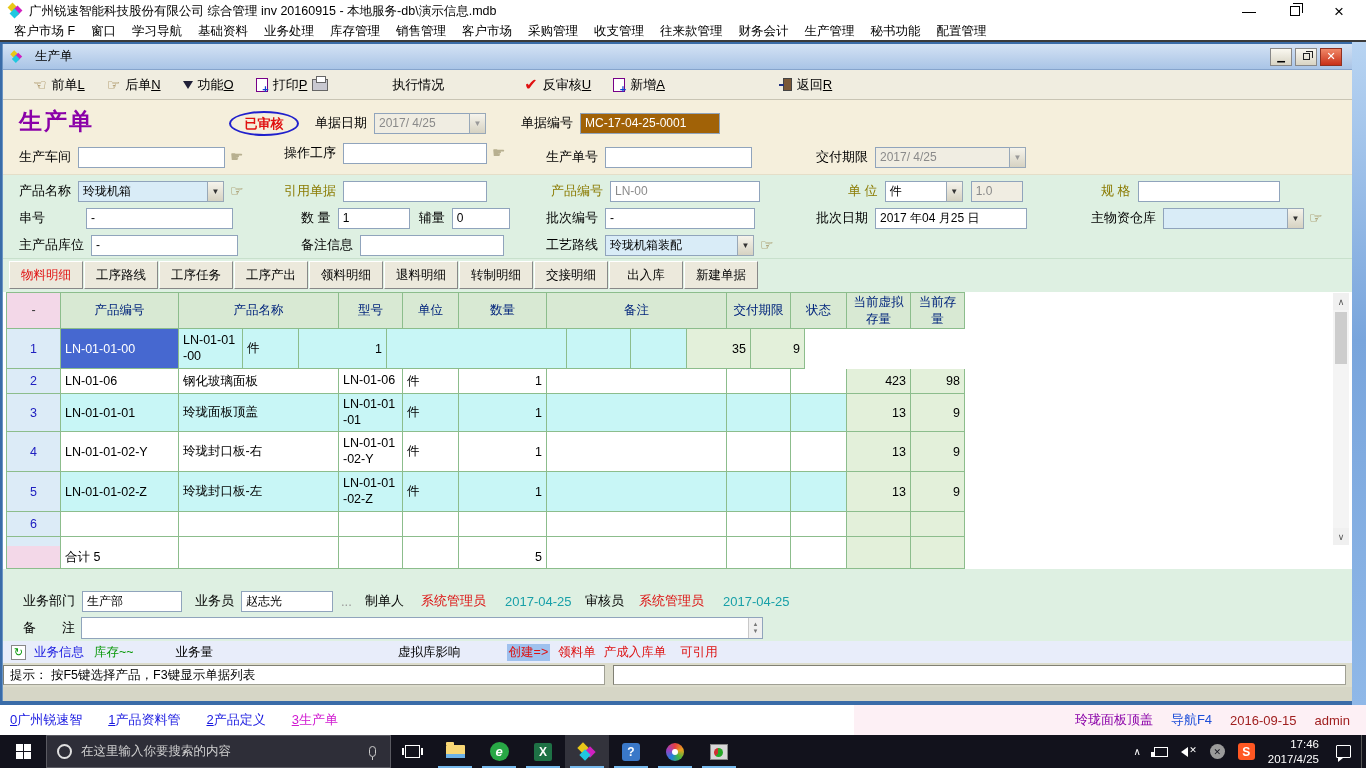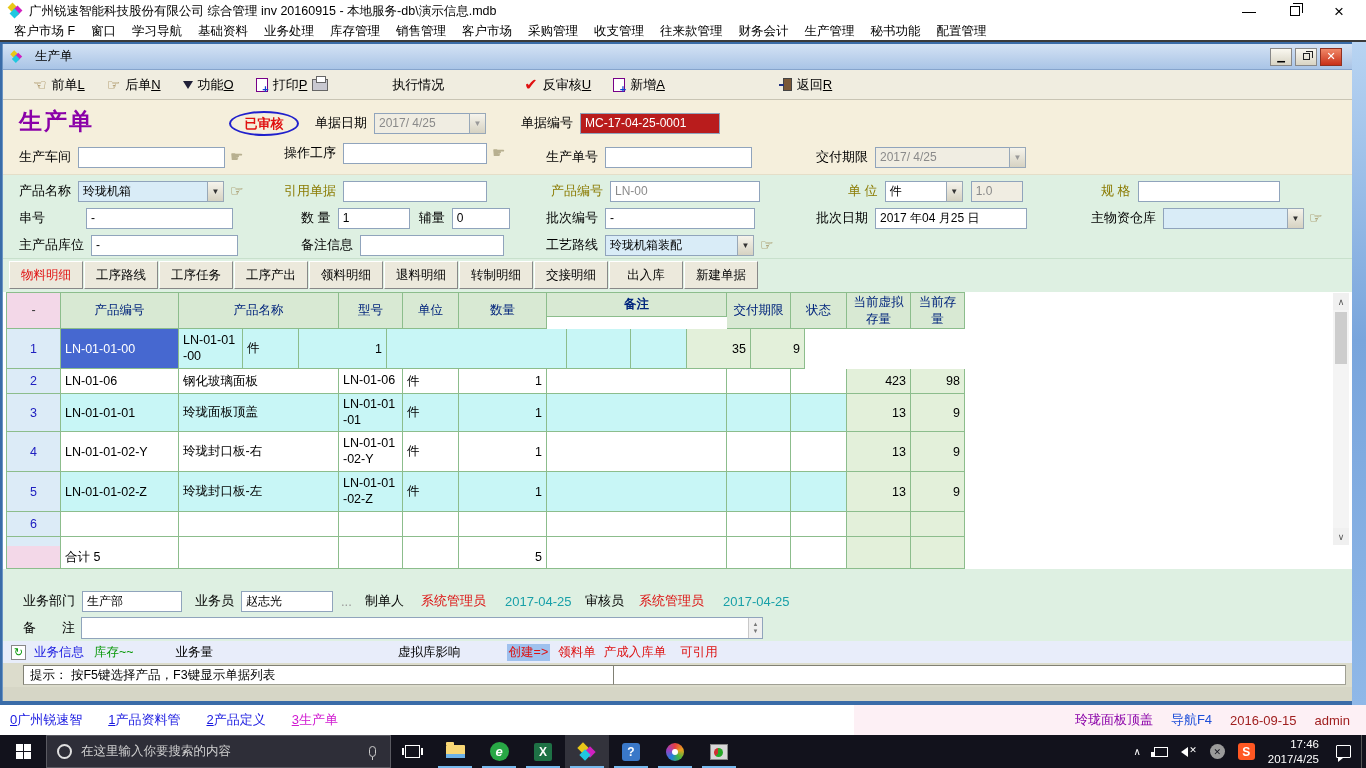--- a/index.html
+++ b/index.html
@@ -53,21 +53,21 @@
 
   
   .band-cream{height:75px;background:#f5efdc;position:relative;border-bottom:1px solid #e4dec8;}
   .band-green{height:83px;background:#def0e2;position:relative;}
   .fld{position:absolute;height:22px;display:flex;align-items:center;font-size:13px;}
   .lb{margin-right:7px;white-space:nowrap;}
   .lb.olive{color:#8a7a00;}
   .in{border:1px solid #90a4bc;background:#fff;height:21px;display:inline-flex;align-items:center;padding:0 4px;font-size:12px;white-space:nowrap;overflow:hidden;}
   .in.dis{background:#f0ede2;color:#8a8a8a;}
   .in.combo-blue{background:#d9ecf7;}
-  .in.sel-blue{background:#b91c1c;color:#fff;}
+  .in.sel-blue{background:#a16207;color:#fff;}
   .arrow-btn{width:17px;height:21px;margin-left:-1px;border:1px solid #98a8b8;background:linear-gradient(#f6f4ec,#d6d2c2);display:inline-flex;align-items:center;justify-content:center;font-size:8px;color:#333;}
   .arrow-btn.dis{color:#999;}
   .page-title{position:absolute;left:16px;top:6px;font-size:23px;font-weight:bold;color:#8a00a8;letter-spacing:2px;}
   .badge{position:absolute;left:226px;top:11px;width:70px;height:25px;border:2px solid #2020cc;border-radius:50%;color:#e01010;font-weight:bold;font-size:13px;display:flex;align-items:center;justify-content:center;}
 
   
   .tabs{height:34px;background:#def0e2;display:flex;align-items:flex-start;padding:2px 0 0 6px;border-top:1px solid #c8e0cc;}
   .tab{width:74px;height:28px;margin-right:1px;background:#ece9dc;border:1px solid #888;border-top-color:#fff;border-left-color:#fff;display:flex;align-items:center;justify-content:center;font-size:12.5px;cursor:default;}
   .tab.active{color:#e01010;}
 
@@ -374,21 +374,21 @@
 
   <div class="gridwrap">
     <div class="tbl" id="tbl">
           <div class="trow hdr">
             <div class="cell c-mk" style="height: 36px;">-</div>
             <div class="cell c-code" style="height: 36px;">产品编号</div>
             <div class="cell c-name" style="height: 36px;">产品名称</div>
             <div class="cell c-model" style="height: 36px;">型号</div>
             <div class="cell c-unit" style="height: 36px;">单位</div>
             <div class="cell c-qty" style="height: 36px;">数量</div>
-            <div class="cell c-note" style="height: 24px; font-weight: bold;">备注</div>
+            <div class="cell c-note" style="height: 36px;">备注</div>
             <div class="cell c-dl" style="height: 36px;">交付期限</div>
             <div class="cell c-st" style="height: 36px;">状态</div>
             <div class="cell c-virt" style="height: 36px;">当前虚拟存量</div>
             <div class="cell c-stk" style="height: 36px;">当前存量</div>
           </div>
           <div class="trow r-cyan">
             <div class="cell c-mk" style="height: 40px;">1</div>
             <div class="cell c-code sel" style="height: 40px;">LN-01-01-00</div>
             <div class="cell c-model" style="height: 40px;">LN-01-01-00</div>
             <div class="cell c-unit" style="height: 40px;">件</div>
@@ -541,21 +541,21 @@
     <span style="color:#089808;margin-left:10px;">库存~~</span>
     <span style="margin-left:42px;">业务量</span>
     <span style="margin-left:185px;">虚拟库影响</span>
     <span class="red hl-blue" style="margin-left:46px;">创建=&gt;</span>
     <span class="red" style="margin-left:8px;">领料单</span>
     <span class="red" style="margin-left:8px;">产成入库单</span>
     <span class="red" style="margin-left:14px;">可引用</span>
   </div>
 
   <div class="statusbar">
-    <span class="sbox" style="left:20px;width:602px;">提示： 按F5键选择产品，F3键显示单据列表</span>
+    <span class="sbox" style="left:0;width:602px;">提示： 按F5键选择产品，F3键显示单据列表</span>
     <span class="sbox" style="left:610px;right:6px;"></span>
   </div>
 
   <div class="filler"></div>
 </div>
 </div>
 
 <div class="wtabbar" id="wtabbar">
   <span class="wtab"><span class="k">0</span><span>广州锐速智</span></span>
     <span class="wtab"><span class="k">1</span><span>产品资料管</span></span>

